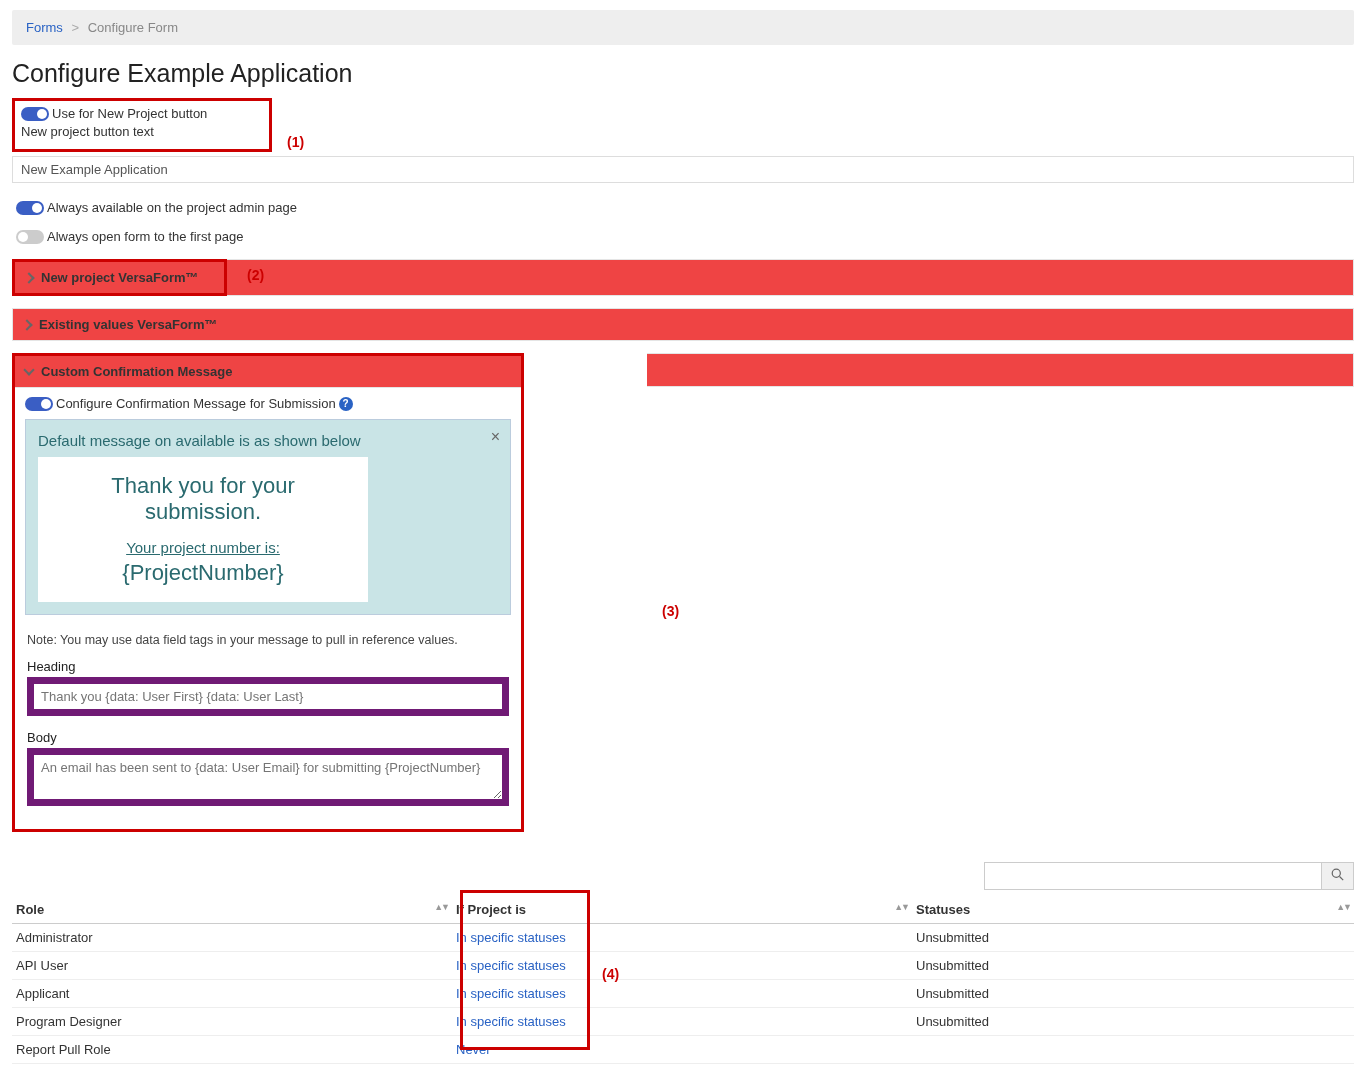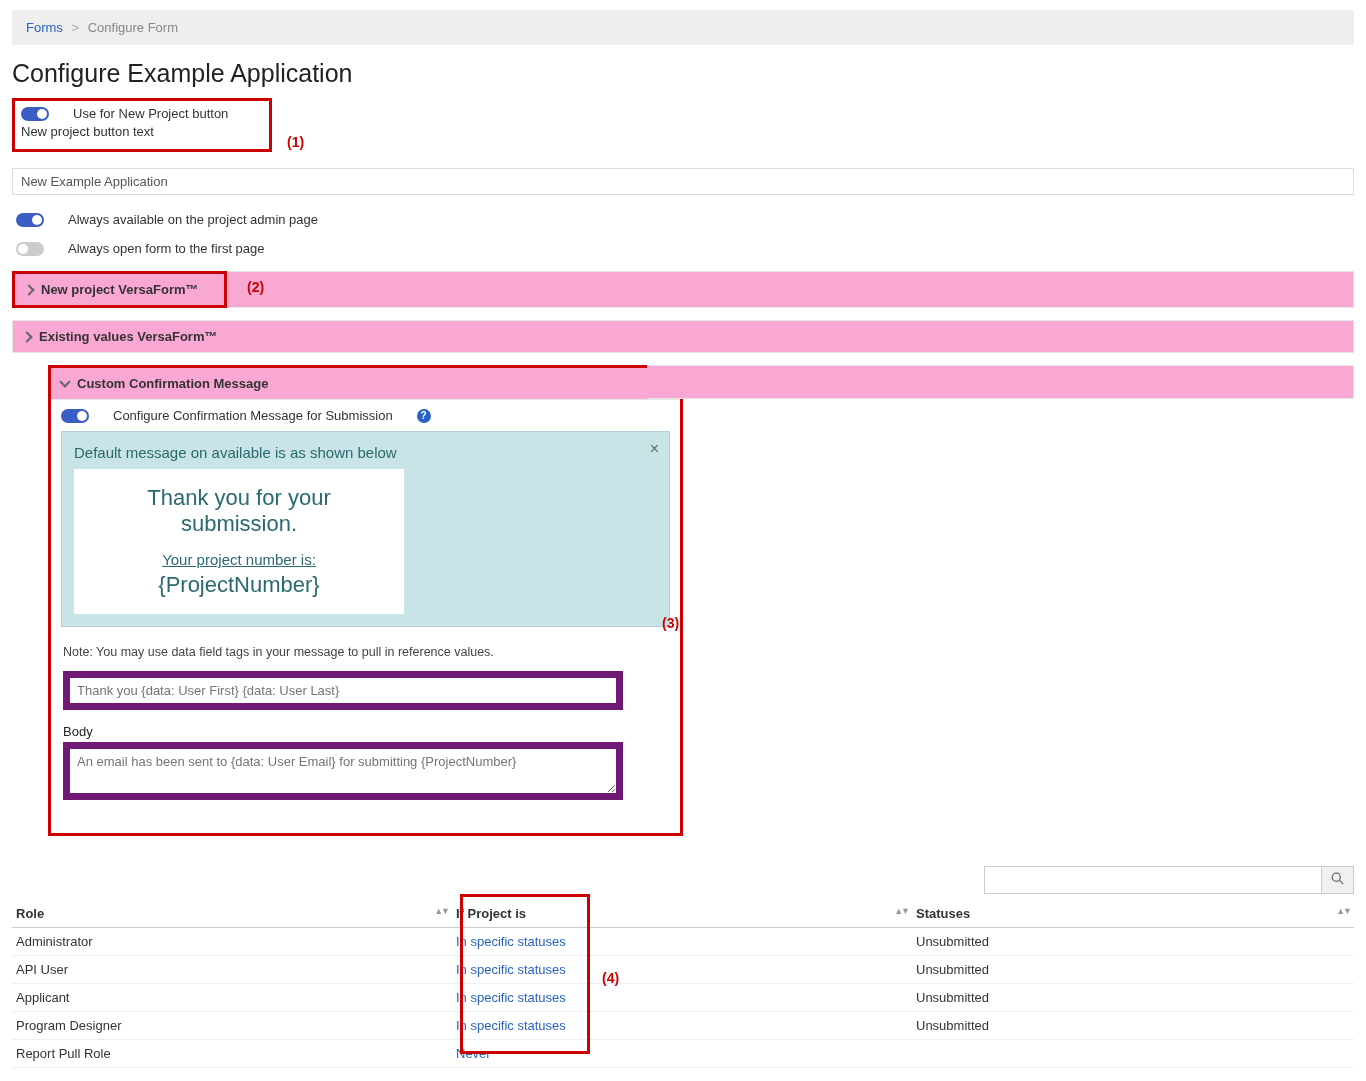--- a/index.html
+++ b/index.html
@@ -3,30 +3,30 @@
 <meta charset="utf-8">
 <style>
 * { box-sizing: border-box; margin: 0; padding: 0; }
 body { font-family: "Segoe UI", Arial, sans-serif; font-size: 13px; color: #333; background: #fff; padding: 10px 12px; }
 .breadcrumb { background: #eee; padding: 10px 14px; font-size: 13px; color: #888; border-radius: 2px; }
 .breadcrumb a { color: #2962c4; text-decoration: none; }
 .breadcrumb .sep { margin: 0 5px; color: #aaa; }
 h1 { font-size: 25px; font-weight: 400; color: #222; margin: 14px 0 10px 0; }
 .red-box { border: 3px solid #c00; position: relative; }
 .annot { color: #c00; font-weight: bold; font-size: 14px; position: absolute; }
-.toggle-row { display: flex; align-items: center; gap: 24px; padding: 3px 4px; }
+.toggle-row { display: flex; align-items: center; gap: 3px; padding: 3px 4px; }
 .toggle { width: 28px; height: 14px; border-radius: 8px; position: relative; display: inline-block; cursor: pointer; }
 .toggle .knob { width: 10px; height: 10px; border-radius: 50%; background: #fff; position: absolute; top: 2px; }
 .toggle.on { background: #3a5ec4; }
 .toggle.on .knob { right: 2px; }
 .toggle.off { background: #ccc; }
 .toggle.off .knob { left: 2px; }
 .sub-label { font-size: 13px; color: #333; padding: 0 4px 4px 4px; }
 .text-input { width: 100%; border: 1px solid #ddd; padding: 5px 8px; font-size: 13px; color: #555; }
-.collapse-header { background: #f9a8d4; border: 1px solid #e5e5e5; padding: 8px 10px; display: flex; align-items: center; gap: 8px; cursor: pointer; font-size: 13px; font-weight: 600; color: #333; }
+.collapse-header { background: #ef4444; border: 1px solid #e5e5e5; padding: 8px 10px; display: flex; align-items: center; gap: 8px; cursor: pointer; font-size: 13px; font-weight: 600; color: #333; }
 .chev { display: inline-block; width: 8px; height: 8px; border-right: 2px solid #666; border-bottom: 2px solid #666; transform: rotate(-45deg); }
 .chev.down { transform: rotate(45deg); margin-top: -3px; }
 .section { margin-top: 12px; }
 .help-icon { display: inline-flex; width: 14px; height: 14px; border-radius: 50%; background: #2962c4; color: #fff; font-size: 10px; align-items: center; justify-content: center; font-weight: bold; }
 .msg-preview { background: #c9e4e6; border: 1px solid #bcd; padding: 12px; margin: 4px 10px 10px 10px; position: relative; }
 .msg-preview .close { position: absolute; right: 10px; top: 8px; color: #666; cursor: pointer; font-size: 16px; }
 .msg-preview .hint { color: #2a6a6f; font-size: 15px; margin-bottom: 8px; }
 .msg-card { background: #fff; padding: 16px 30px; text-align: center; max-width: 330px; }
 .msg-card .thank { color: #2a6a6f; font-size: 22px; font-weight: 400; margin-bottom: 14px; }
 .msg-card .pn-label { color: #2a6a6f; font-size: 15px; margin-bottom: 4px; text-decoration: underline; }
@@ -67,21 +67,21 @@
   <div class="red-box" style="padding:2px 2px 6px 2px; width:260px;">
     <div class="toggle-row">
       <span class="toggle on">
           <span class="knob"></span>
         </span>
       <span>Use for New Project button</span>
     </div>
     <div class="sub-label">New project button text</div>
   </div>
   <span class="annot" style="top:36px; left:275px;">(1)</span>
-  <input class="text-input" style="margin-top: 16px;" value="New Example Application">
+  <input class="text-input" style="margin-top: 4px;" value="New Example Application">
 </div>
 
 <div class="toggle-row" style="margin-top:14px;">
   <span class="toggle on">
       <span class="knob"></span>
     </span>
   <span>Always available on the project admin page</span>
 </div>
 
 <div class="toggle-row" style="margin-top:8px;">
@@ -103,21 +103,21 @@
 </div>
 
 <div class="section">
   <div class="collapse-header">
     <span class="chev"></span>
     <span>Existing values VersaForm™</span>
   </div>
 </div>
 
 <div class="section box3-wrap">
-  <div class="red-box" style="width:635px; padding-bottom:20px;margin-left:36px;">
+  <div class="red-box" style="width:512px; padding-bottom:10px;">
     <div class="collapse-header" style="border-left:none; border-right:none; border-top:none;">
       <span class="chev down"></span>
       <span>Custom Confirmation Message</span>
     </div>
     <div class="toggle-row" style="padding:8px 10px 4px 10px;">
       <span class="toggle on">
           <span class="knob"></span>
         </span>
       <span>Configure Confirmation Message for Submission</span>
       <span class="help-icon">?</span>
@@ -126,20 +126,21 @@
       <span class="close">×</span>
       <div class="hint">Default message on available is as shown below</div>
       <div class="msg-card">
         <div class="thank">Thank you for your submission.</div>
         <div class="pn-label">Your project number is:</div>
         <div class="pn-value">{ProjectNumber}</div>
       </div>
     </div>
     <div class="note">Note: You may use data field tags in your message to pull in reference values.</div>
     <div class="field-block">
+      <label>Heading</label>
       <input type="text" placeholder="Thank you {data: User First} {data: User Last}" style="">
     </div>
     <div class="field-block">
       <label>Body</label>
       <textarea placeholder="An email has been sent to {data: User Email} for submitting {ProjectNumber}" style=""></textarea>
     </div>
   </div>
   <span class="annot" style="top:250px; left:650px;">(3)</span>
   <div class="collapse-header" style="position:absolute; top:0; left:635px; right:0; height:34px; border-left:none;"></div>
 </div>

